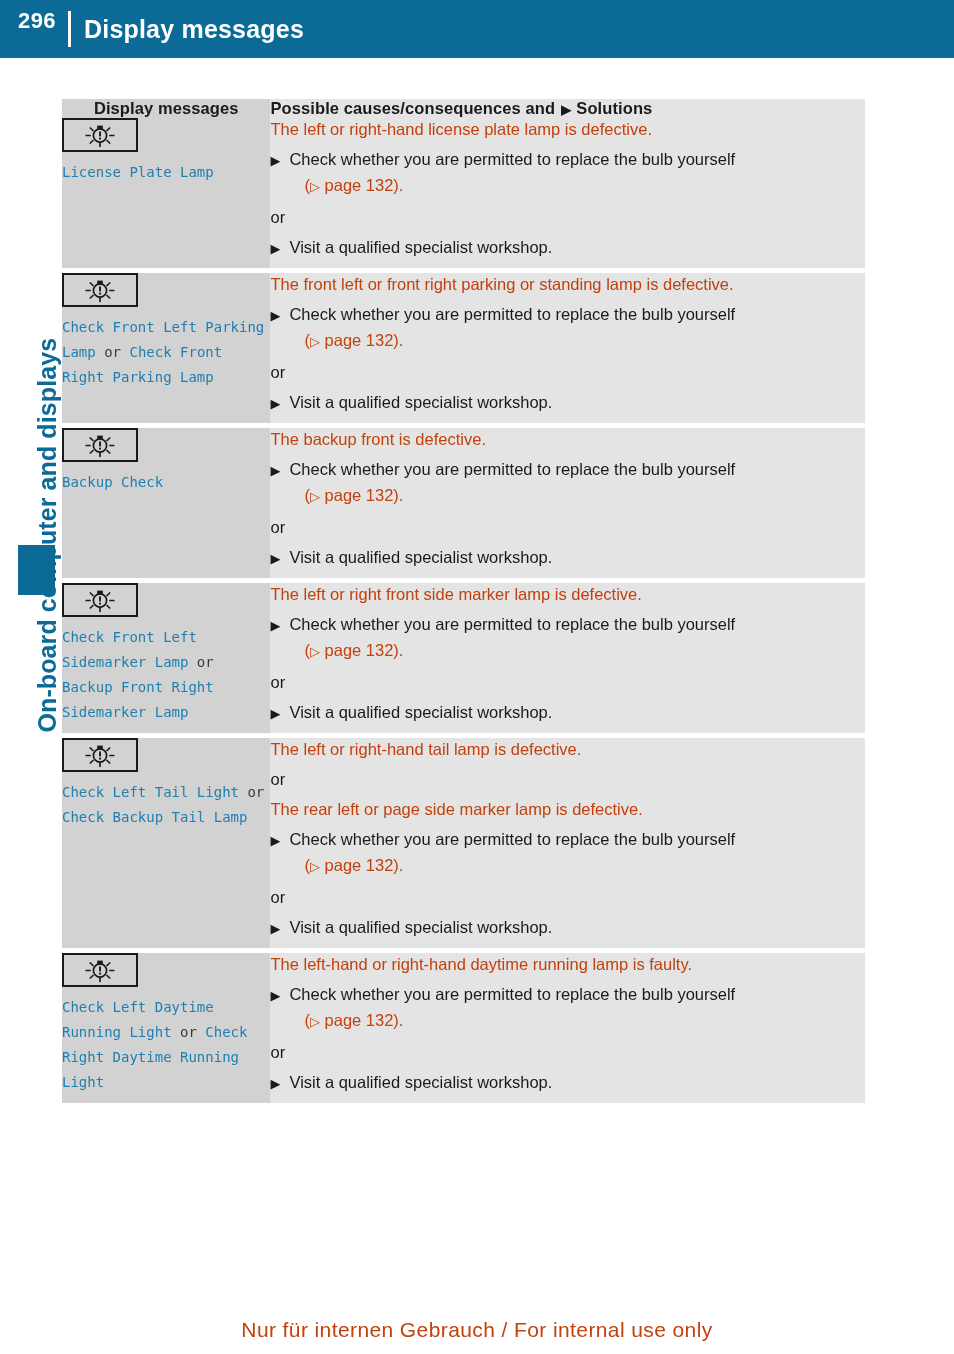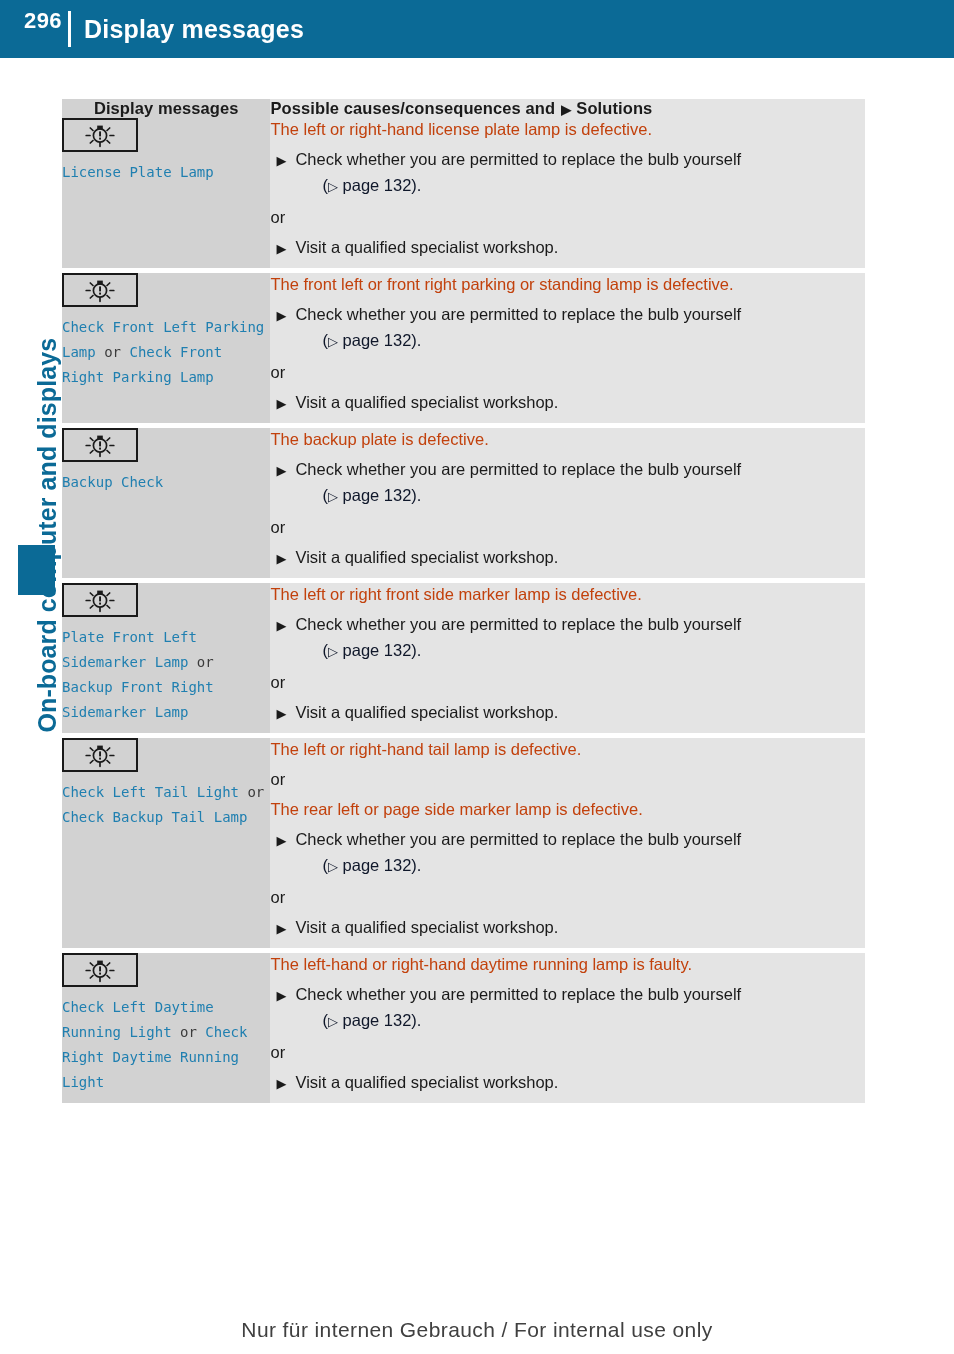--- a/index.html
+++ b/index.html
@@ -15,21 +15,20 @@
   
   #header-bar{
     position:absolute;left:0;top:0;width:954px;height:58px;
     background:#0b6a96;
   }
   #page-number{
     position:absolute;left:0;top:0;width:74px;height:42px;
     display:flex;align-items:center;justify-content:center;
     color:#ffffff;font-size:22px;font-weight:bold;
     letter-spacing:0.5px;
-    margin-left:6px;
   }
   #header-divider{
     position:absolute;left:68px;top:11px;width:3px;height:36px;
     background:#ffffff;
   }
   #header-title{
     position:absolute;left:84px;top:0;height:58px;
     display:flex;align-items:center;
     color:#ffffff;font-size:25px;font-weight:bold;
     letter-spacing:0.2px;
@@ -112,49 +111,49 @@
     font-size:16.5px;
     line-height:22px;
     color:#c2410c;
     margin-bottom:8px;
   }
   .body-line:last-child{margin-bottom:0;}
   .bullet-line{
     font-size:16.5px;
     line-height:22px;
     color:#1a1a1a;
-    padding-left:25px;
+    padding-left:19px;
     text-indent:-19px;
     margin-bottom:8px;
   }
   .bullet-line .tri{
     font-size:13px;
     display:inline-block;
     width:19px;
     text-indent:0;
   }
   .sub-line{
     font-size:16.5px;
     line-height:22px;
-    color:#0f172a;
-    padding-left:52px;
+    color:#c2410c;
+    padding-left:34px;
     margin-top:-6px;
     margin-bottom:8px;
   }
   .ref-tri{ font-size:13px; }
   .or-line{
     font-size:16.5px;line-height:22px;color:#1a1a1a;margin-bottom:8px;
   }
 
   
   #footer-watermark{
     position:absolute;left:0;top:1318px;width:954px;
     text-align:center;
     font-size:21px;
-    color:#404040;
+    color:#c2410c;
     letter-spacing:0.4px;
     font-family:"Liberation Sans", sans-serif;
   }
 </style>
 </head>
 <body>
 
 <div id="header-bar">
   <div id="page-number">296</div>
   <div id="header-divider"></div>
@@ -266,53 +265,53 @@
     </g>
     <g fill="#1a1a1a" stroke="none">
       <rect x="19.1" y="9.4" width="1.9" height="5.0"></rect>
       <rect x="19.1" y="15.6" width="1.9" height="2.0"></rect>
     </g>
   </svg>
           </div>
           <div class="disp-msg"><span>Backup Check</span></div>
         </td>
         <td class="col-right">
-          <div class="body-line">The backup plate is defective.</div>
-          <div class="bullet-line"><span class="tri">▶</span><span>Check whether you are permitted to replace the bulb yourself</span></div>
-          <div class="sub-line"><span>(</span><span class="ref-tri">▷</span><span> page 132).</span></div>
-          <div class="or-line">or</div>
-          <div class="bullet-line"><span class="tri">▶</span><span>Visit a qualified specialist workshop.</span></div>
-        </td>
-      </tr>
-      <tr class="row-gap">
-        <td colspan="2"></td>
-      </tr>
-      <tr>
-        <td class="col-left">
-          <div class="lamp-icon">
-            <svg width="40" height="26" viewBox="0 0 40 26">
-    <g stroke="#1a1a1a" stroke-width="1.7" fill="none" stroke-linecap="round">
-      <circle cx="20" cy="13.5" r="6.6"></circle>
-      <rect x="17.2" y="3.6" width="5.6" height="3.4" fill="#1a1a1a" stroke="none"></rect>
-      <line x1="20" y1="6.6" x2="20" y2="7.1"></line>
-      <line x1="6.2" y1="13.5" x2="10.0" y2="13.5"></line>
-      <line x1="30.0" y1="13.5" x2="33.8" y2="13.5"></line>
-      <line x1="10.3" y1="6.0" x2="13.0" y2="8.5"></line>
-      <line x1="27.0" y1="8.5" x2="29.7" y2="6.0"></line>
-      <line x1="10.3" y1="21.0" x2="13.0" y2="18.5"></line>
-      <line x1="27.0" y1="18.5" x2="29.7" y2="21.0"></line>
-      <line x1="20" y1="20.6" x2="20" y2="24.3"></line>
-    </g>
-    <g fill="#1a1a1a" stroke="none">
-      <rect x="19.1" y="9.4" width="1.9" height="5.0"></rect>
-      <rect x="19.1" y="15.6" width="1.9" height="2.0"></rect>
-    </g>
-  </svg>
-          </div>
-          <div class="disp-msg"><span>Plate Front Left Sidemarker Lamp </span><span class="or">or </span><span>Backup Front Right Sidemarker Lamp</span></div>
+          <div class="body-line">The backup front is defective.</div>
+          <div class="bullet-line"><span class="tri">▶</span><span>Check whether you are permitted to replace the bulb yourself</span></div>
+          <div class="sub-line"><span>(</span><span class="ref-tri">▷</span><span> page 132).</span></div>
+          <div class="or-line">or</div>
+          <div class="bullet-line"><span class="tri">▶</span><span>Visit a qualified specialist workshop.</span></div>
+        </td>
+      </tr>
+      <tr class="row-gap">
+        <td colspan="2"></td>
+      </tr>
+      <tr>
+        <td class="col-left">
+          <div class="lamp-icon">
+            <svg width="40" height="26" viewBox="0 0 40 26">
+    <g stroke="#1a1a1a" stroke-width="1.7" fill="none" stroke-linecap="round">
+      <circle cx="20" cy="13.5" r="6.6"></circle>
+      <rect x="17.2" y="3.6" width="5.6" height="3.4" fill="#1a1a1a" stroke="none"></rect>
+      <line x1="20" y1="6.6" x2="20" y2="7.1"></line>
+      <line x1="6.2" y1="13.5" x2="10.0" y2="13.5"></line>
+      <line x1="30.0" y1="13.5" x2="33.8" y2="13.5"></line>
+      <line x1="10.3" y1="6.0" x2="13.0" y2="8.5"></line>
+      <line x1="27.0" y1="8.5" x2="29.7" y2="6.0"></line>
+      <line x1="10.3" y1="21.0" x2="13.0" y2="18.5"></line>
+      <line x1="27.0" y1="18.5" x2="29.7" y2="21.0"></line>
+      <line x1="20" y1="20.6" x2="20" y2="24.3"></line>
+    </g>
+    <g fill="#1a1a1a" stroke="none">
+      <rect x="19.1" y="9.4" width="1.9" height="5.0"></rect>
+      <rect x="19.1" y="15.6" width="1.9" height="2.0"></rect>
+    </g>
+  </svg>
+          </div>
+          <div class="disp-msg"><span>Check Front Left Sidemarker Lamp </span><span class="or">or </span><span>Backup Front Right Sidemarker Lamp</span></div>
         </td>
         <td class="col-right">
           <div class="body-line">The left or right front side marker lamp is defective.</div>
           <div class="bullet-line"><span class="tri">▶</span><span>Check whether you are permitted to replace the bulb yourself</span></div>
           <div class="sub-line"><span>(</span><span class="ref-tri">▷</span><span> page 132).</span></div>
           <div class="or-line">or</div>
           <div class="bullet-line"><span class="tri">▶</span><span>Visit a qualified specialist workshop.</span></div>
         </td>
       </tr>
       <tr class="row-gap">

